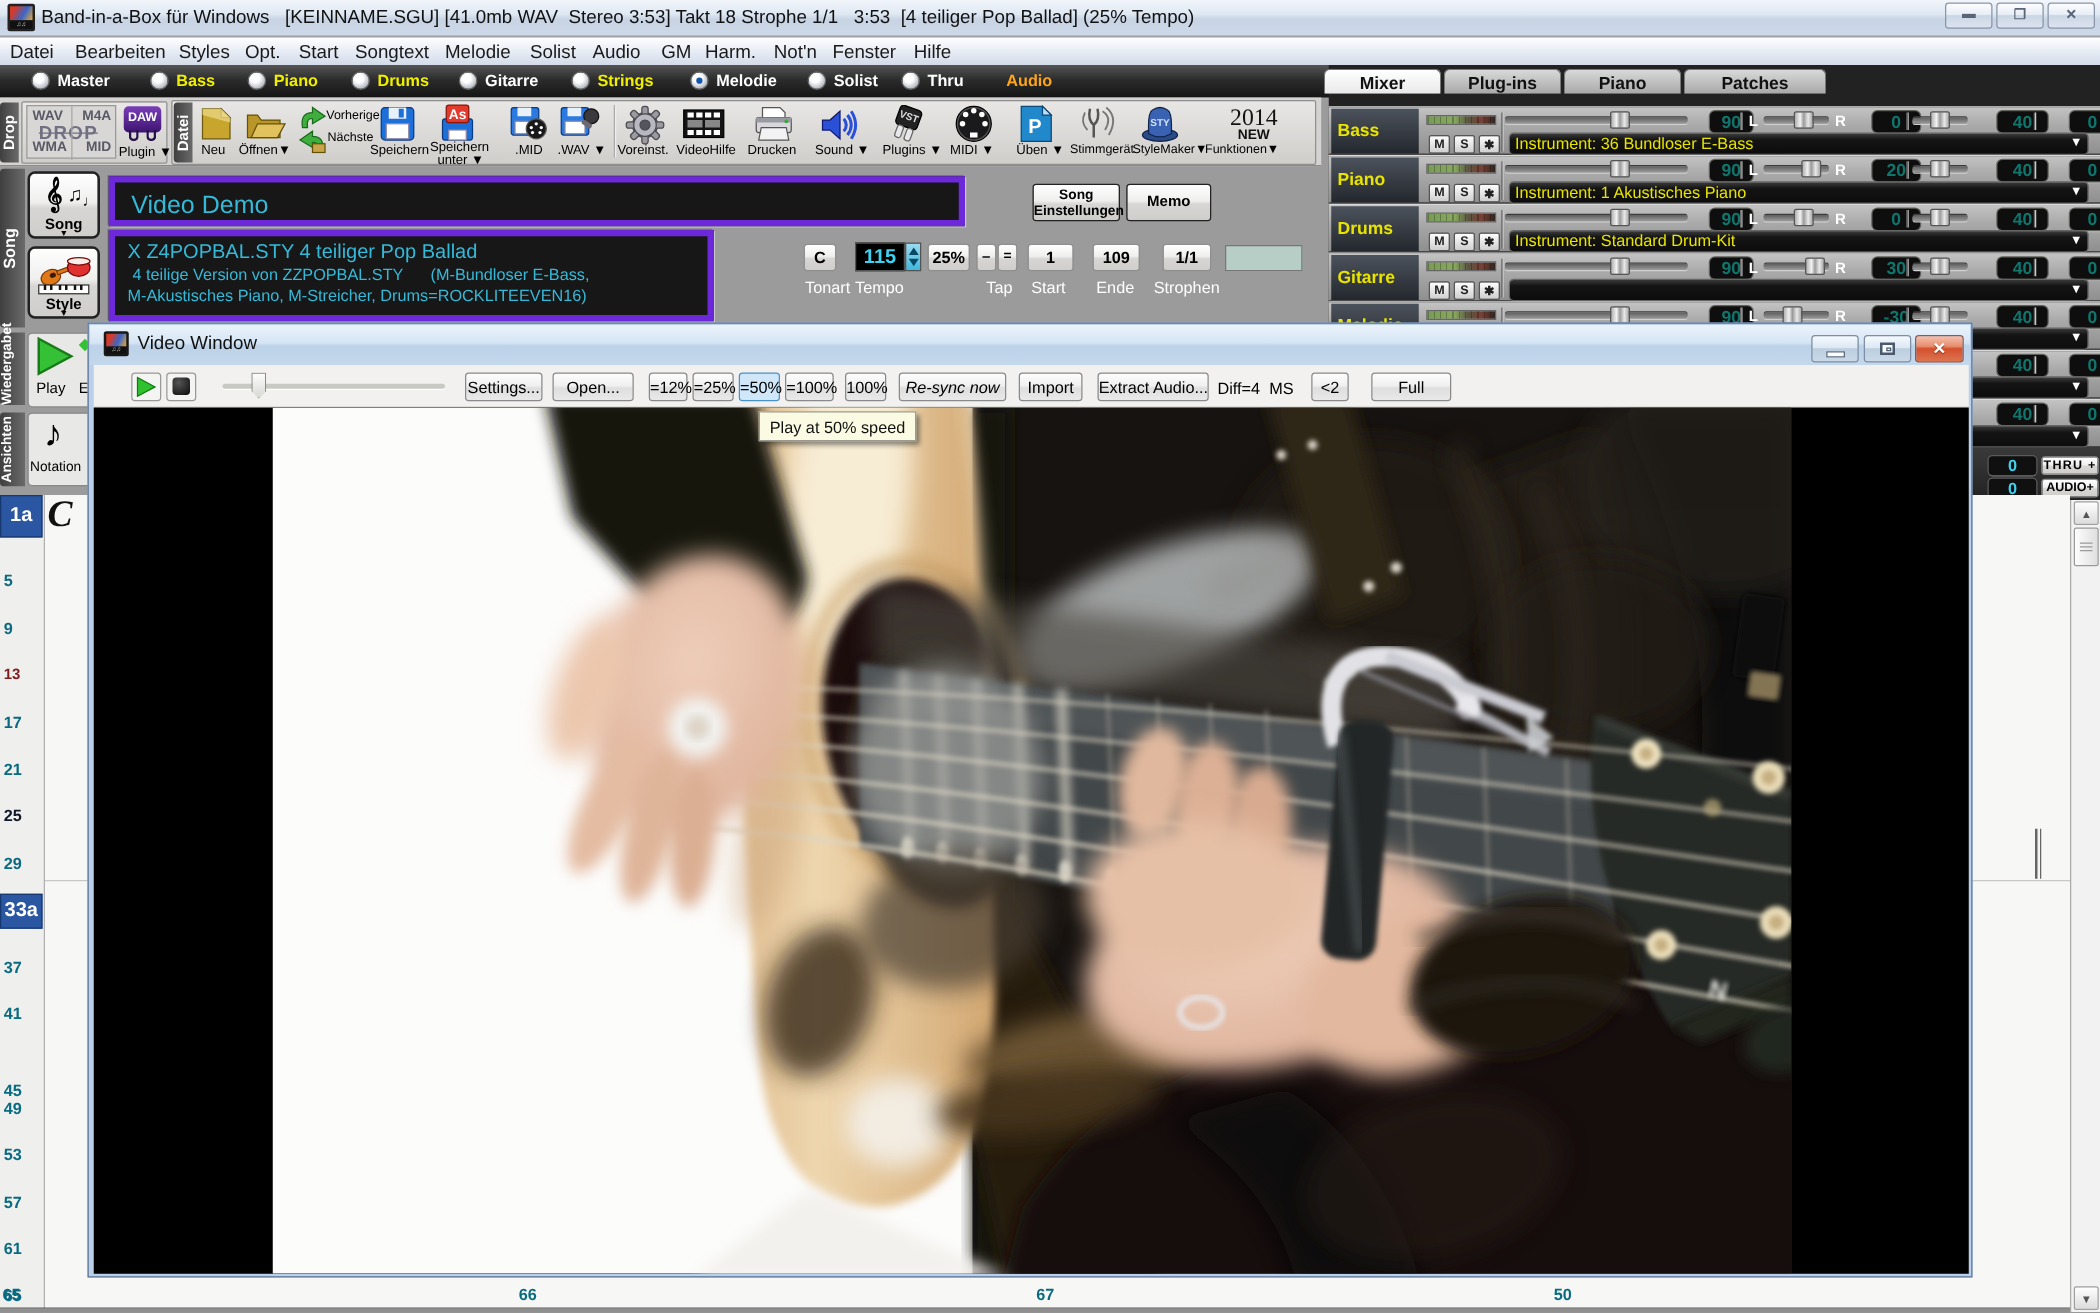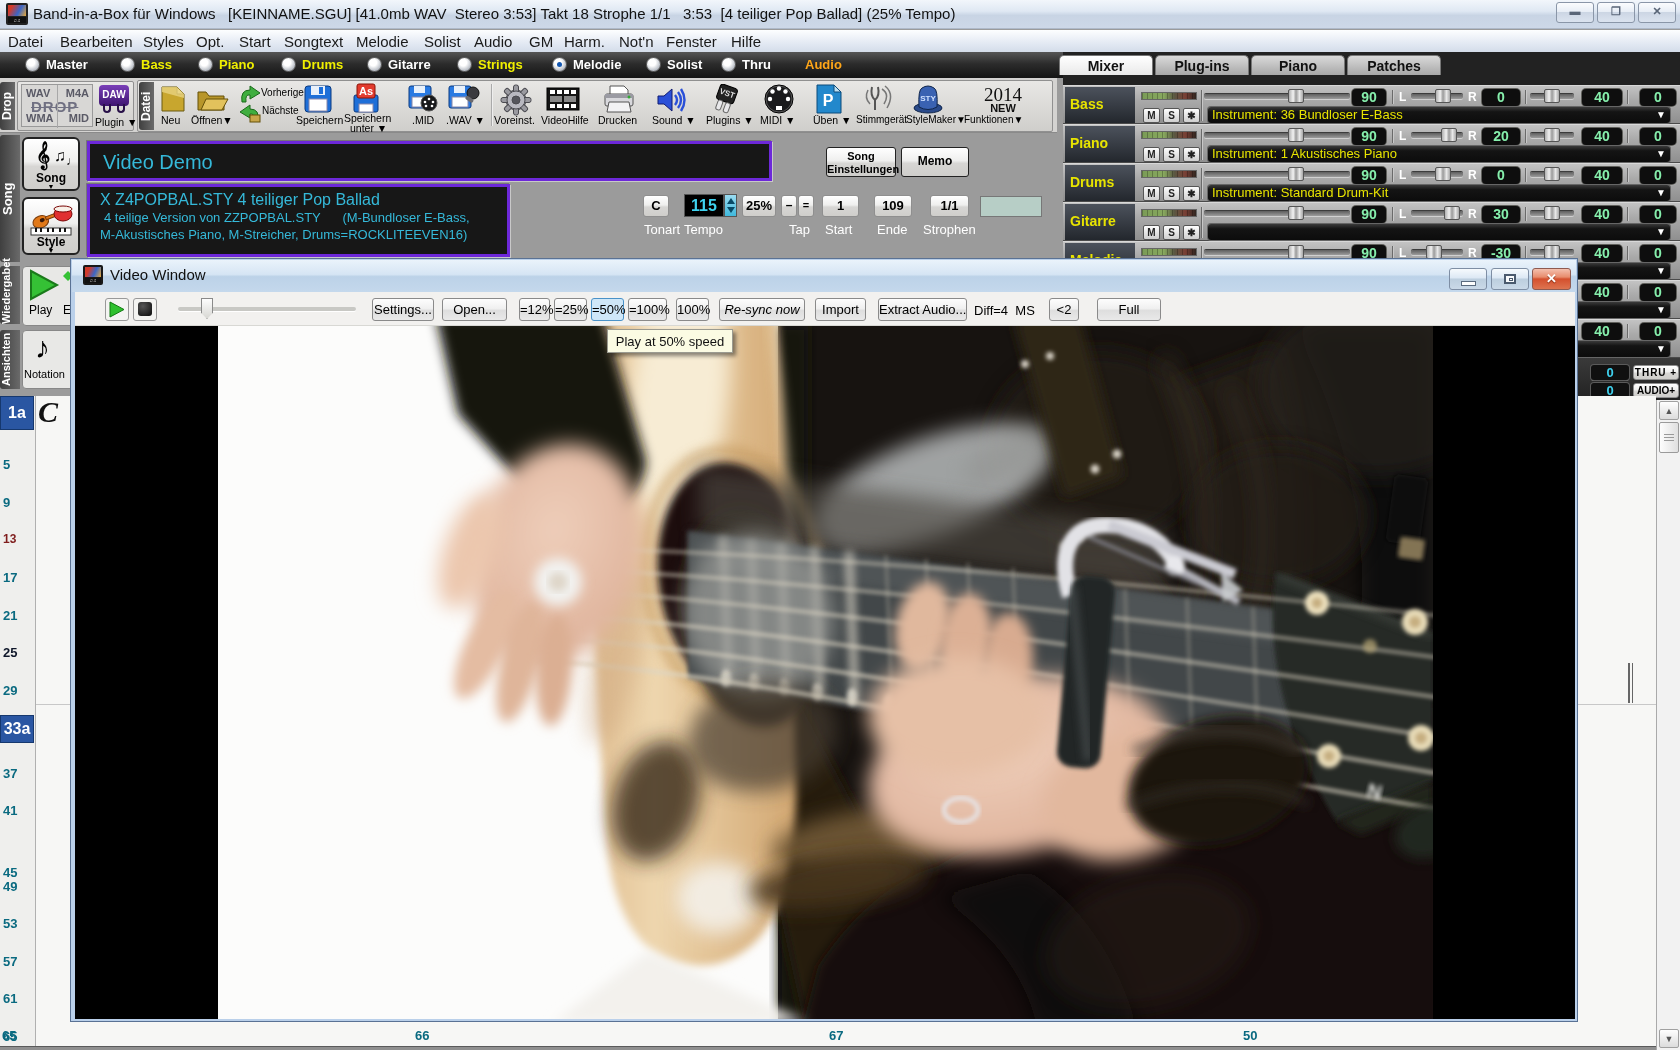--- a/index.html
+++ b/index.html
@@ -38,21 +38,21 @@
 .tgroup { border:1px solid #909090; background:linear-gradient(#e8e7e5,#cfcecb); border-radius:2px; }
 .ticon { position:absolute; }
 .tlabel { position:absolute; font-size:10.5px; color:#000; white-space:nowrap; }
 
 
 .btn { position:absolute; background:linear-gradient(#ffffff, #efefee 45%, #d7d6d4 55%, #cfcecb);
   border:1px solid #8f8f8f; border-radius:3px; color:#000; text-align:center; font-weight:bold;
   box-shadow:0 1px 0 rgba(255,255,255,.7) inset; }
 
 
-.blackpanel { background:#171717; border:3px solid #6d28d9; box-shadow: -1px -1px 0 #777, 1px 1px 0 #c8c8c8; }
+.blackpanel { background:#171717; border:5px solid #6d28d9; box-shadow: -1px -1px 0 #777, 1px 1px 0 #c8c8c8; }
 .cyan { color:#35b9d9; }
 .darkbox { background:#101010; border-radius:3px; color:#3fd2ef; font-weight:bold; text-align:center;
   box-shadow:0 0 0 1px #5a5a5a, 0 1px 0 #bbb; }
 
 
 #mixer { left:1063px; top:52px; width:617px; height:348px; background:#222; }
 .tab { position:absolute; top:3px; height:20px; border:1px solid #777; border-bottom:none;
   border-radius:5px 5px 0 0; font-size:14px; font-weight:bold; text-align:center; padding-top:2px;
   background:linear-gradient(#d9d9d9,#a8a8a8); color:#111; }
 .tab.sel { background:linear-gradient(#ffffff,#e9e9e9); }
@@ -64,22 +64,22 @@
   background:linear-gradient(#4c525c, #23272d); color:#e8e400; font-weight:bold; font-size:14px; padding:9px 0 0 5px; }
 .meter { position:absolute; left:78px; top:6px; width:56px; height:8px; border:1px solid #666;
   background:repeating-linear-gradient(90deg, rgba(0,0,0,.25) 0 1px, transparent 1px 5px),
   linear-gradient(90deg, #7a9b57 0%, #88a95e 40%, #5a5742 60%, #7a3f35 80%, #302620 100%); }
 .msbtn { position:absolute; top:22px; width:17px; height:15px; border:1px solid #555; border-radius:2px;
   background:linear-gradient(#fdfdfd,#cfcfcf); font-size:10px; font-weight:bold; text-align:center; padding-top:1px; color:#222; }
 .slider { position:absolute; height:5px; background:linear-gradient(#5e5e5e,#9c9c9c); border-radius:2px;
   box-shadow:0 1px 0 #d0d0d0, 0 -1px 0 #3c3c3c; }
 .sthumb { position:absolute; top:-5px; width:16px; height:14px; border-radius:2px; border:1px solid #555;
   background:linear-gradient(90deg,#b0b0b0,#f2f2f2 30%,#9a9a9a 50%,#e8e8e8 75%,#a8a8a8); }
-.mval { position:absolute; top:3px; height:17px; background:#0e0e0e; border-radius:4px; color:#86efac;
-  font-weight:bold; font-size:14px; text-align:center; box-shadow:0 0 0 1px #60605c, 0 1px 1px #cfcfcf; }
+.mval { position:absolute; top:3px; height:17px; background:#0e0e0e; border-radius:4px; color:#0f766e;
+  font-weight:bold; font-size:14px; text-align:center; box-shadow:0 0 0 1px #60605c, 0 1px 1px #cfcfcf;margin-left:16px; }
 .inst { position:absolute; left:145px; top:21px; width:462px; height:16px; border-radius:3px;
   background:linear-gradient(#3a3a3a, #141414 30%, #0c0c0c); color:#e8e400; font-size:13px; padding:0px 4px;
   box-shadow:0 0 0 1px #666; }
 .inst .dn { position:absolute; right:4px; top:2px; color:#fff; font-size:10px; }
 .vsep { position:absolute; width:1px; background:#6a6a6a; box-shadow:1px 0 0 #c8c8c8; }
 
 
 .vbtn { position:absolute; top:6px; height:23px; white-space:nowrap; overflow:visible; background:linear-gradient(#fdfdfd,#f0f0f0 45%,#dedede 55%,#e9e9e9);
   border:1px solid #8a8a8a; border-radius:3px; font-size:13px; color:#000; text-align:center; padding-top:3px; }
 </style>
@@ -335,21 +335,21 @@
 
   <div class="abs" style="left:958px; top:6px; width:90px; text-align:center; font-family:'Liberation Serif',serif; font-size:19px; color:#111;">2014</div>
   <div class="abs" style="left:958px; top:24px; width:90px; text-align:center; font-size:11px; font-weight:bold; color:#111;">NEW</div>
   <div class="tlabel" style="left:964px; top:36px; font-size:10px;">Funktionen▼</div>
 </div>
 
 <div id="mixer" class="abs">
   <div class="tab sel" style="left:-4px; width:94px;">Mixer</div>
   <div class="tab" style="left:92px; width:94px;">Plug-ins</div>
   <div class="tab" style="left:188px; width:94px;">Piano</div>
-  <div class="tab" style="left:284px; width:94px;">Patches</div>
+  <div class="tab" style="left:284px; width:114px;">Patches</div>
   <div id="mixrows">
         <div class="mrow" style="top:33px;">
           <div class="mlabel">Bass</div>
           <div class="meter"></div>
           <div class="msbtn" style="left:80px;">M</div>
           <div class="msbtn" style="left:100px;">S</div>
           <div class="msbtn" style="left:120px;">✱</div>
           <div class="vsep" style="left:138px; top:4px; height:31px;"></div>
           <div class="slider" style="left:141px; top:8px; width:146px;">
             <div class="sthumb" style="left:84px;"></div>
@@ -639,21 +639,21 @@
   <div class="vtab abs" style="left:0px; top:197px; width:20px; height:59px; font-size:11px;">Ansichten</div>
   <div class="abs" style="left:22px; top:197px; width:50px; height:59px; background:#e8e8e6; border:1px solid #888; border-radius:4px 0 0 4px;">
     <div class="abs" style="left:12px; top:0px; font-size:30px; color:#000;">♪</div>
     <div class="abs" style="left:1px; top:37px; font-size:11px; color:#000;">Notation</div>
   </div>
 
   <div class="blackpanel abs" style="left:87px; top:8px; width:685px; height:40px;">
     <div class="abs" style="left:13px; top:7px; font-size:20px; color:#35b9d9;">Video Demo</div>
   </div>
 
-  <div class="blackpanel abs" style="left:87px; top:51px; width:423px; height:73px;">
+  <div class="blackpanel abs" style="left:87px; top:51px; width:484px; height:73px;">
     <div class="abs cyan" style="left:10px; top:4px; font-size:16px; white-space:nowrap;">X Z4POPBAL.STY 4 teiliger Pop Ballad</div>
     <div class="abs cyan" style="left:14px; top:23px; font-size:13px; white-space:nowrap;">4 teilige Version von ZZPOPBAL.STY&nbsp;&nbsp;&nbsp;&nbsp;&nbsp;&nbsp;(M-Bundloser E-Bass,</div>
     <div class="abs cyan" style="left:10px; top:40px; font-size:13px; white-space:nowrap;">M-Akustisches Piano, M-Streicher, Drums=ROCKLITEEVEN16)</div>
   </div>
 
   <div class="btn" style="left:826px; top:14px; width:70px; height:30px; font-size:11px; line-height:13px; padding-top:2px; border-color:#222;">Song<br>Einstellungen</div>
   <div class="btn" style="left:901px; top:14px; width:68px; height:30px; font-size:12px; line-height:26px; border-color:#222;">Memo</div>
 
   <div class="btn" style="left:643px; top:62px; width:26px; height:22px; font-size:13px; line-height:20px;">C</div>
   <div class="abs" style="left:684px; top:61px; width:40px; height:23px; background:#000; border:1px solid #555; color:#3fd2ef; font-weight:bold; font-size:16px; text-align:center; line-height:21px;">115</div>

